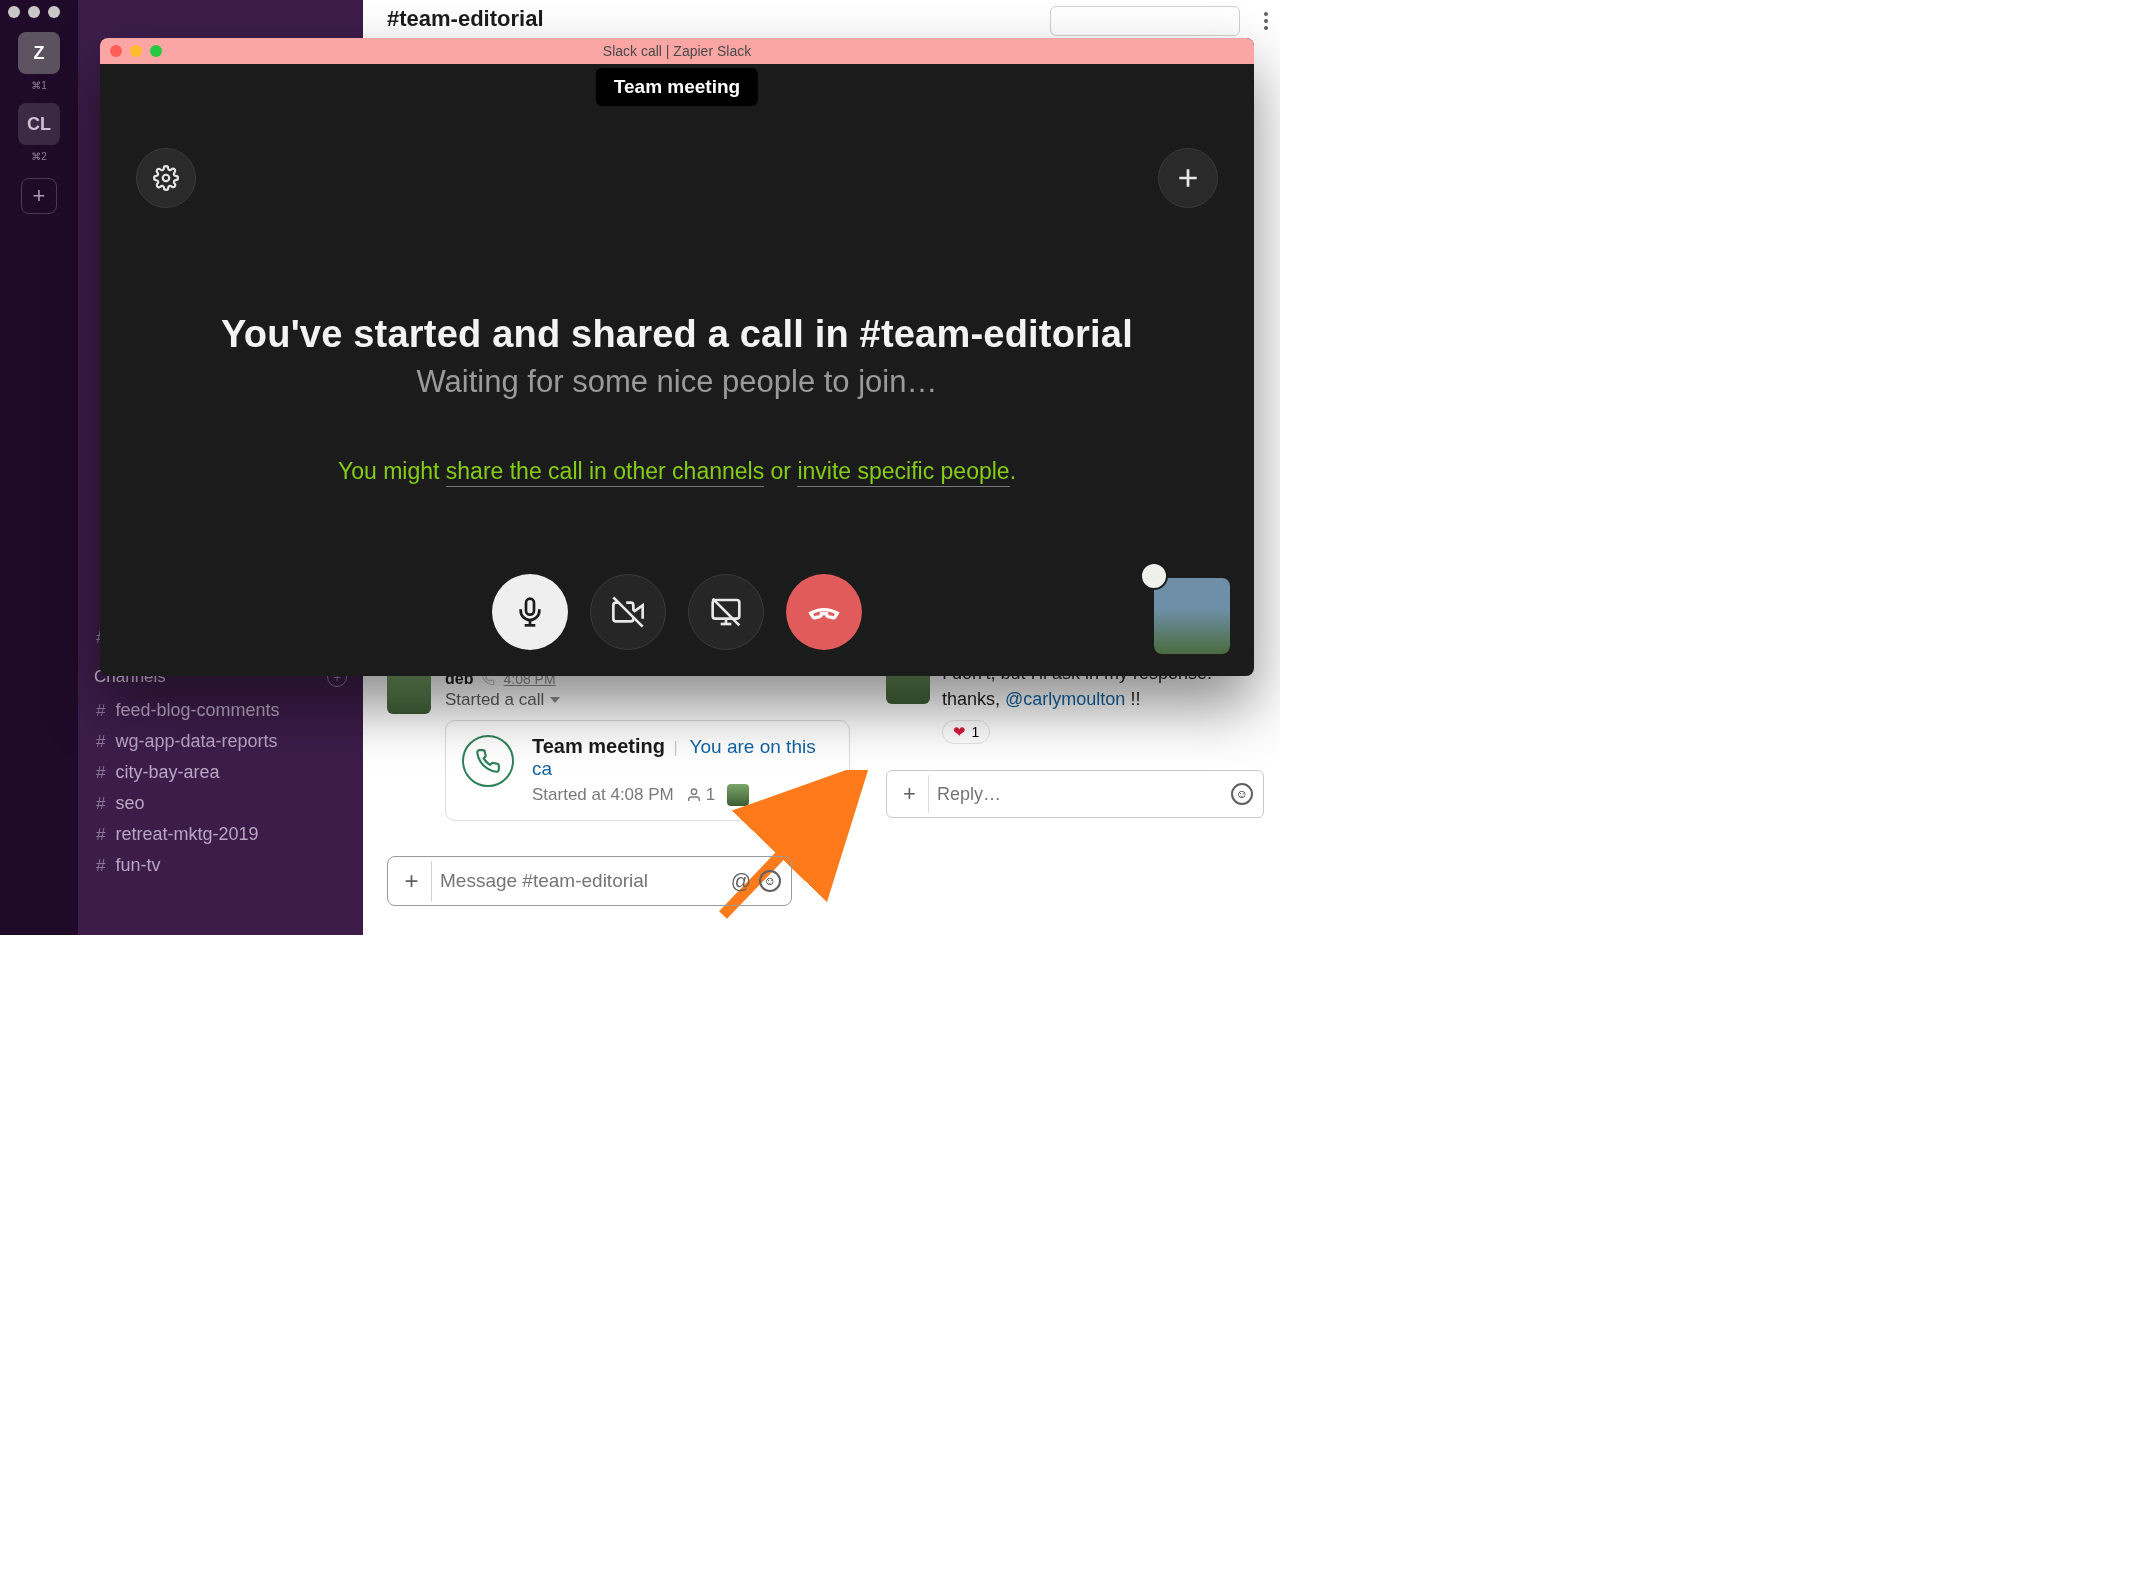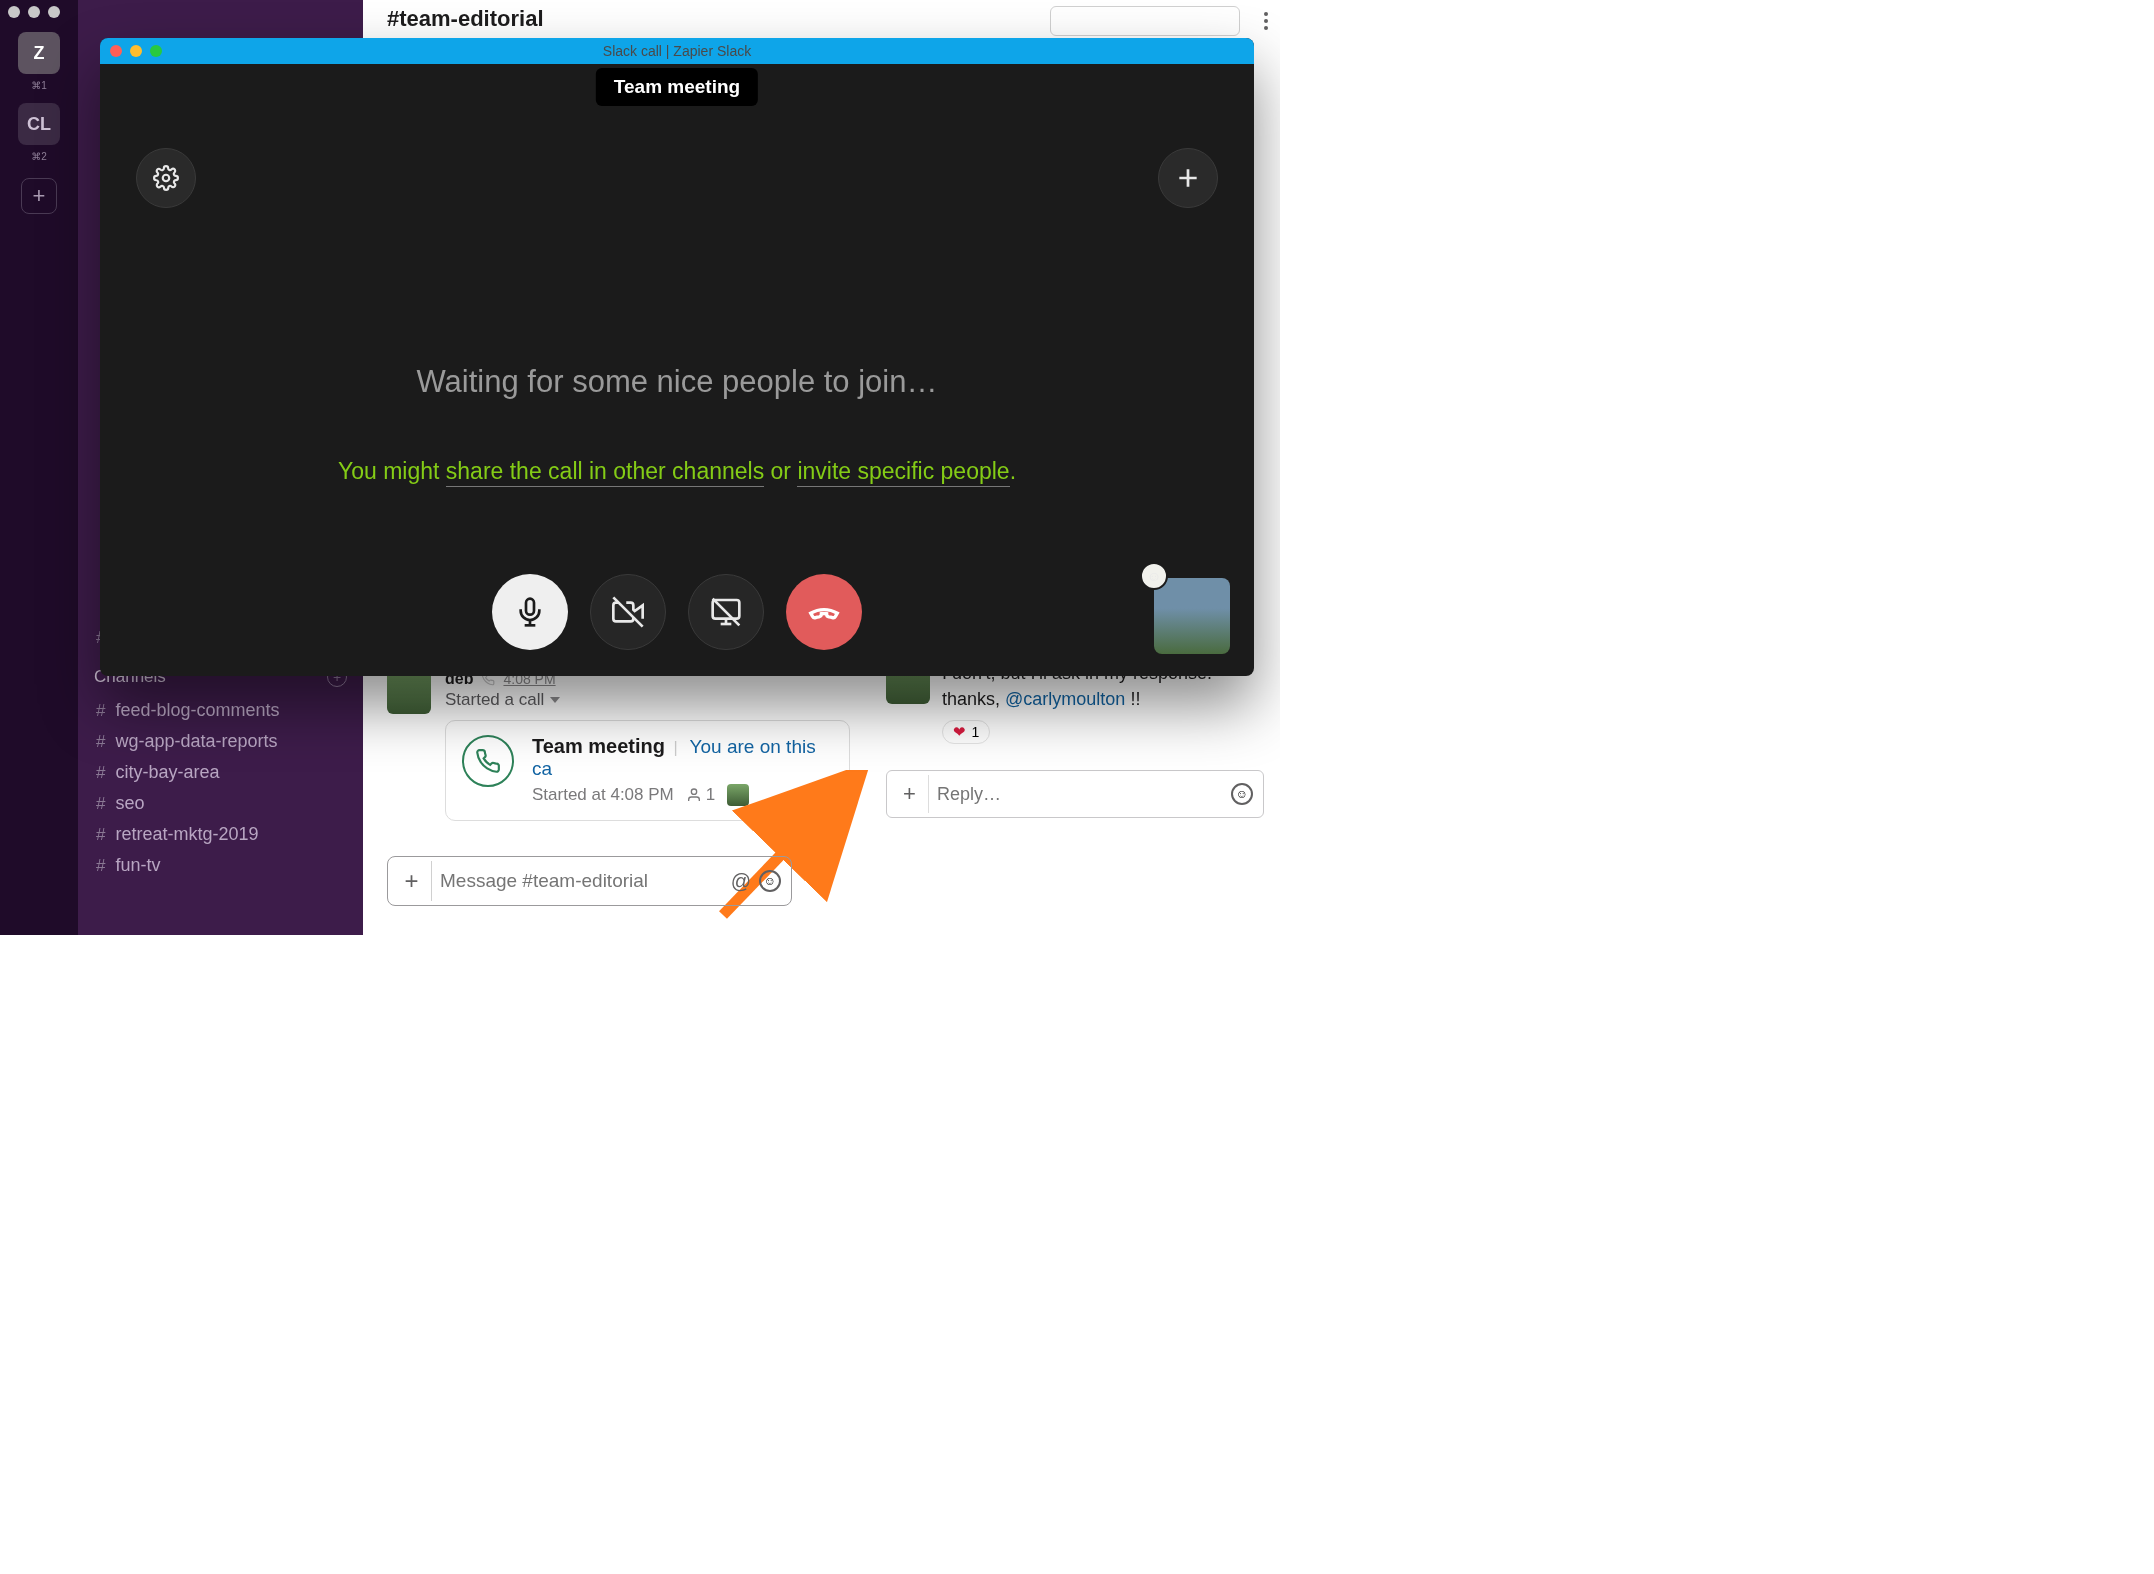--- a/index.html
+++ b/index.html
@@ -186,21 +186,21 @@
   
   .call-window{
     position:absolute; left:100px; top:38px;
     width:1154px; height:638px;
     background:#1b1b1b; border-radius:8px;
     box-shadow:0 30px 60px rgba(0,0,0,.45);
     overflow:hidden;
     color:#e8e8e8;
   }
   .cw-titlebar{
-    height:26px; background:#0ea5e9;
+    height:26px; background:#fca5a5;
     display:flex;align-items:center;position:relative;
   }
   .cw-traffic{display:flex;gap:8px;margin-left:10px;}
   .dot{width:12px;height:12px;border-radius:50%;}
   .dot.red{background:#ff5f57;} .dot.yel{background:#ffbd2e;} .dot.grn{background:#28c940;}
   .cw-title{
     position:absolute;left:0;right:0;text-align:center;
     font-size:14px;color:#4a4a4a;
   }
   .name-pill{
@@ -431,20 +431,21 @@
         <path d="M19.4 15a1.7 1.7 0 0 0 .3 1.8l.1.1a2 2 0 1 1-2.8 2.8l-.1-.1a1.7 1.7 0 0 0-1.8-.3 1.7 1.7 0 0 0-1 1.5V21a2 2 0 1 1-4 0v-.1a1.7 1.7 0 0 0-1.1-1.5 1.7 1.7 0 0 0-1.8.3l-.1.1a2 2 0 1 1-2.8-2.8l.1-.1a1.7 1.7 0 0 0 .3-1.8 1.7 1.7 0 0 0-1.5-1H3a2 2 0 1 1 0-4h.1A1.7 1.7 0 0 0 4.6 9a1.7 1.7 0 0 0-.3-1.8l-.1-.1A2 2 0 1 1 7 4.3l.1.1a1.7 1.7 0 0 0 1.8.3H9a1.7 1.7 0 0 0 1-1.5V3a2 2 0 1 1 4 0v.1a1.7 1.7 0 0 0 1 1.5 1.7 1.7 0 0 0 1.8-.3l.1-.1a2 2 0 1 1 2.8 2.8l-.1.1a1.7 1.7 0 0 0-.3 1.8V9c.3.6.9 1 1.5 1H21a2 2 0 1 1 0 4h-.1a1.7 1.7 0 0 0-1.5 1z"></path>
       </svg>
   </div>
   <div class="circ-btn tr">
     <svg viewBox="0 0 24 24" class="plus-svg" fill="none">
         <line x1="12" y1="4" x2="12" y2="20"></line>
         <line x1="4" y1="12" x2="20" y2="12"></line>
       </svg>
   </div>
 
+  <div class="call-heading">You've started and shared a call in #team-editorial</div>
   <div class="call-sub1">Waiting for some nice people to join…</div>
   <div class="call-sub2">
     <span>You might </span><span class="ul">share the call in other channels</span><span> or </span><span class="ul">invite specific people</span><span>.</span>
   </div>
 
   <div class="ctrl-row">
     <div class="ctrl mic">
       <svg viewBox="0 0 24 24" fill="none" stroke="#1b1b1b" stroke-width="2">
           <rect x="9" y="2" width="6" height="12" rx="3"></rect>
           <path d="M5 10v1a7 7 0 0 0 14 0v-1"></path>

